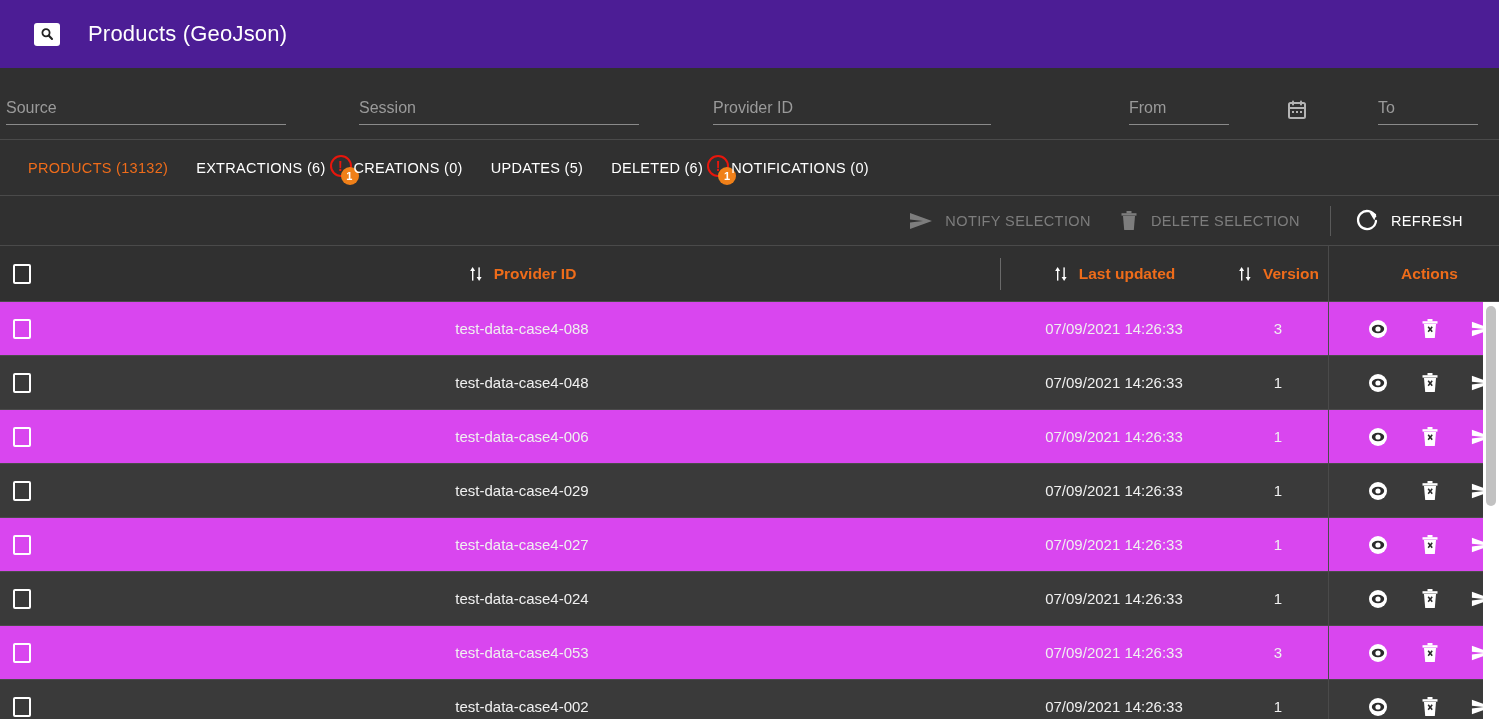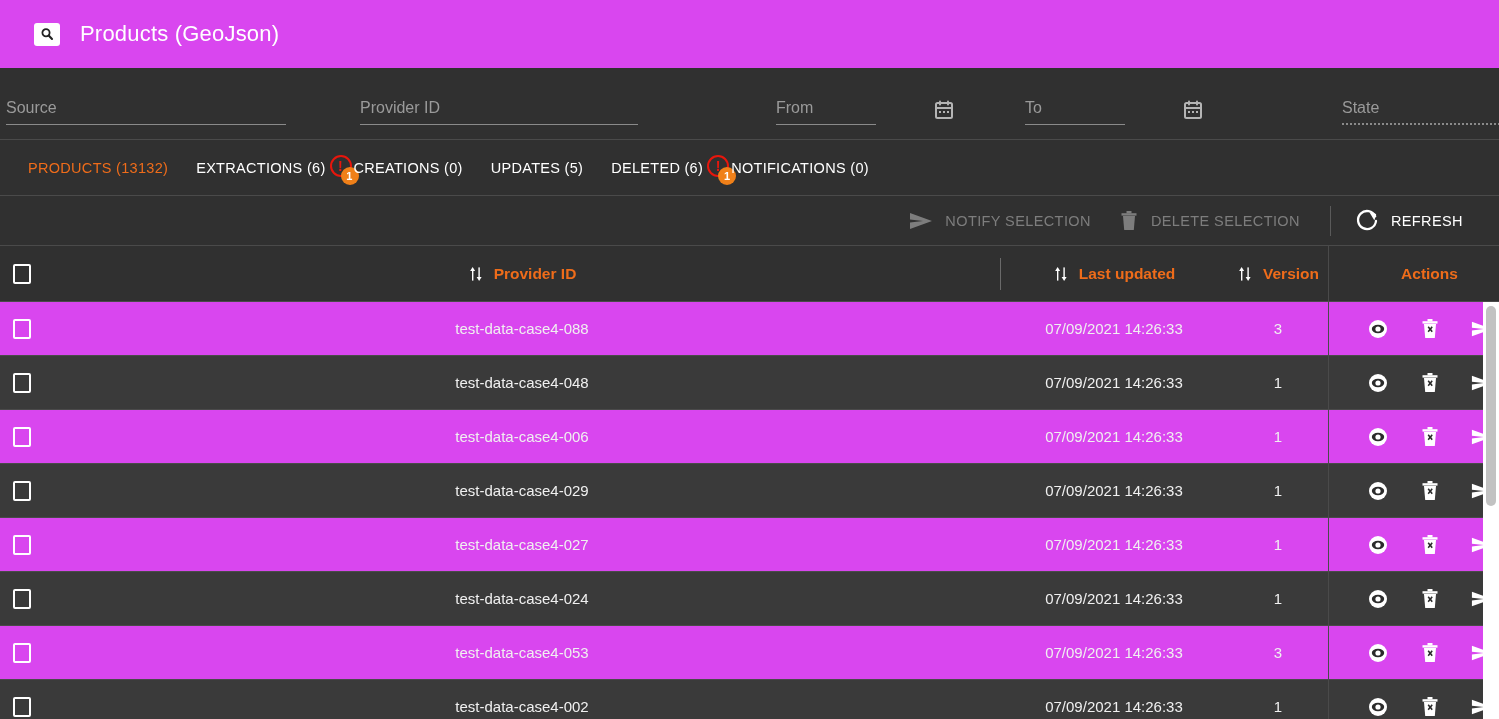--- a/index.html
+++ b/index.html
@@ -21,21 +21,22 @@
     flex-direction: column;
   }
 
   
   .titlebar {
     height: 68px;
     flex: 0 0 68px;
     display: flex;
     align-items: center;
     padding-left: 34px;
-    background: #d946ef;
+    background: #4c1d95;
+    gap: 8px;
   }
   .title-icon {
     width: 26px;
     height: 23px;
     background: #ffffff;
     border-radius: 3px;
     display: flex;
     align-items: center;
     justify-content: center;
     margin-right: 20px;
@@ -343,20 +344,25 @@
   </div>
 
   <div class="filterbar">
 
     <div class="field f-source">
       <div class="under">
         <input type="text" placeholder="Source" style="">
       </div>
     </div>
 
+    <div class="field f-session">
+      <div class="under">
+        <input type="text" placeholder="Session" style="">
+      </div>
+    </div>
 
     <div class="field f-provider">
       <div class="under">
         <input type="text" placeholder="Provider ID" style="">
       </div>
     </div>
 
     <div class="vline"></div>
 
     <div class="field f-from">

